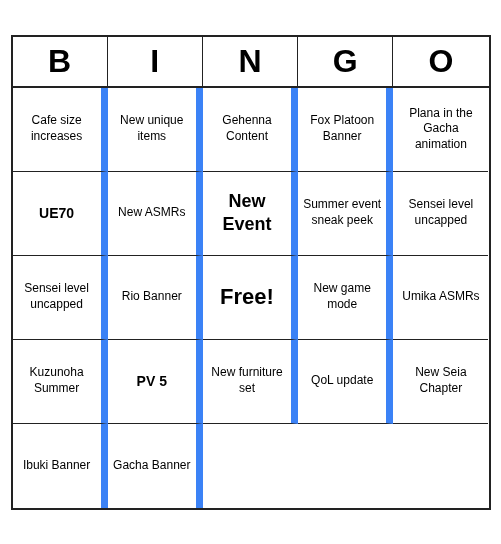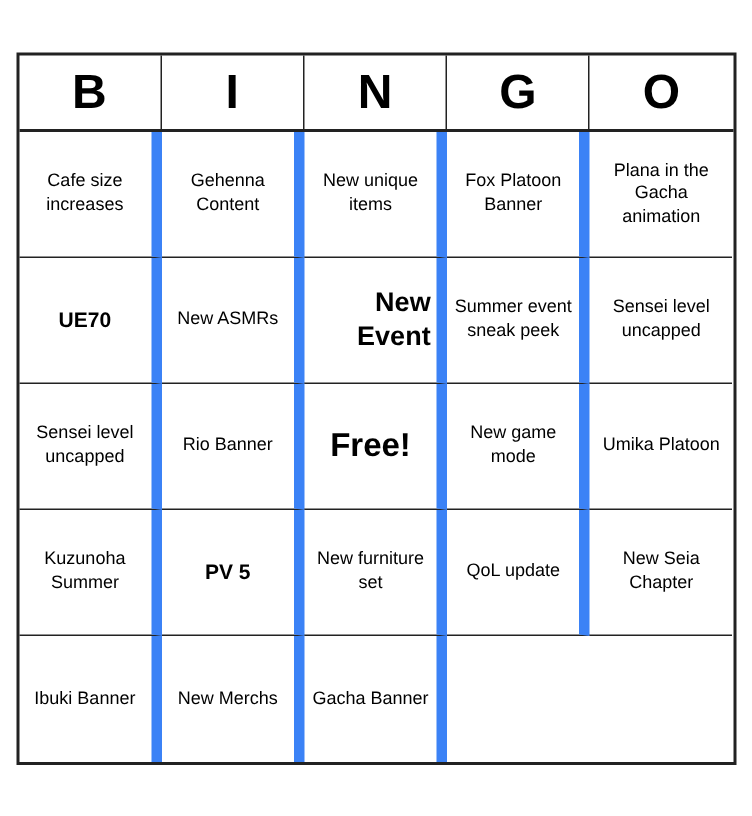--- a/index.html
+++ b/index.html
@@ -55,57 +55,55 @@
     .bingo-cell:nth-child(n+21) {
       border-bottom: none;
     }
     .bingo-cell.large-text {
       font-size: 14px;
       font-weight: bold;
     }
     .bingo-cell.medium-text {
       font-size: 18px;
       font-weight: bold;
-      text-align: right;
     }
     .bingo-cell.free {
       font-size: 22px;
       font-weight: bold;
       text-align: right;
     }
   </style>
 </head>
 <body>
 
 <div class="bingo-card">
   <div class="bingo-header">
   <div class="bingo-letter">B</div>
       <div class="bingo-letter">I</div>
       <div class="bingo-letter">N</div>
       <div class="bingo-letter">G</div>
       <div class="bingo-letter">O</div>
     </div>
   <div class="bingo-grid">
   <div class="bingo-cell">Cafe size increases</div>
+      <div class="bingo-cell">New unique items</div>
       <div class="bingo-cell">Gehenna Content</div>
-      <div class="bingo-cell">New unique items</div>
       <div class="bingo-cell">Fox Platoon Banner</div>
       <div class="bingo-cell">Plana in the Gacha animation</div>
       <div class="bingo-cell large-text">UE70</div>
       <div class="bingo-cell">New ASMRs</div>
       <div class="bingo-cell medium-text">New Event</div>
       <div class="bingo-cell">Summer event sneak peek</div>
       <div class="bingo-cell">Sensei level uncapped</div>
       <div class="bingo-cell">Sensei level uncapped</div>
       <div class="bingo-cell">Rio Banner</div>
       <div class="bingo-cell free">Free!</div>
       <div class="bingo-cell">New game mode</div>
-      <div class="bingo-cell">Umika Platoon</div>
+      <div class="bingo-cell">Umika ASMRs</div>
       <div class="bingo-cell">Kuzunoha Summer</div>
       <div class="bingo-cell large-text">PV 5</div>
       <div class="bingo-cell">New furniture set</div>
       <div class="bingo-cell">QoL update</div>
       <div class="bingo-cell">New Seia Chapter</div>
       <div class="bingo-cell">Ibuki Banner</div>
-      <div class="bingo-cell">New Merchs</div>
       <div class="bingo-cell">Gacha Banner</div>
     </div>
 </div>
 
 </body></html>

